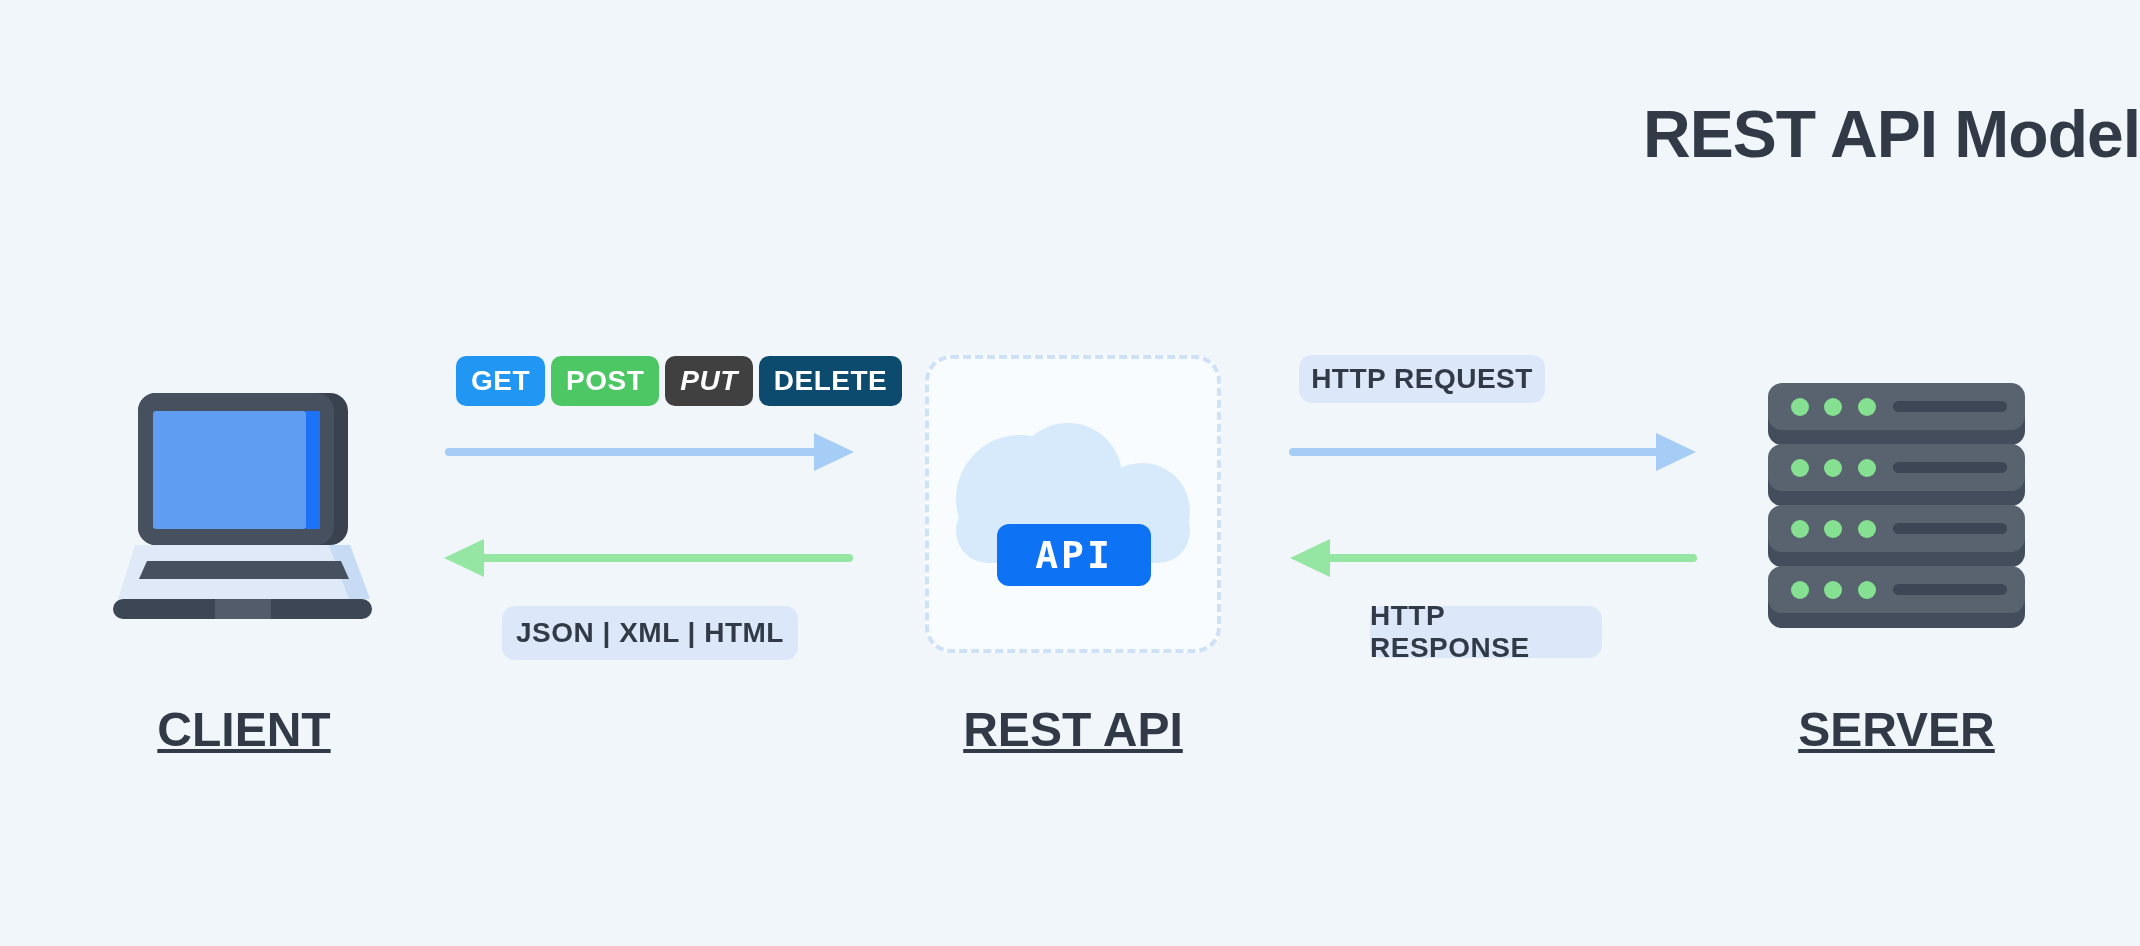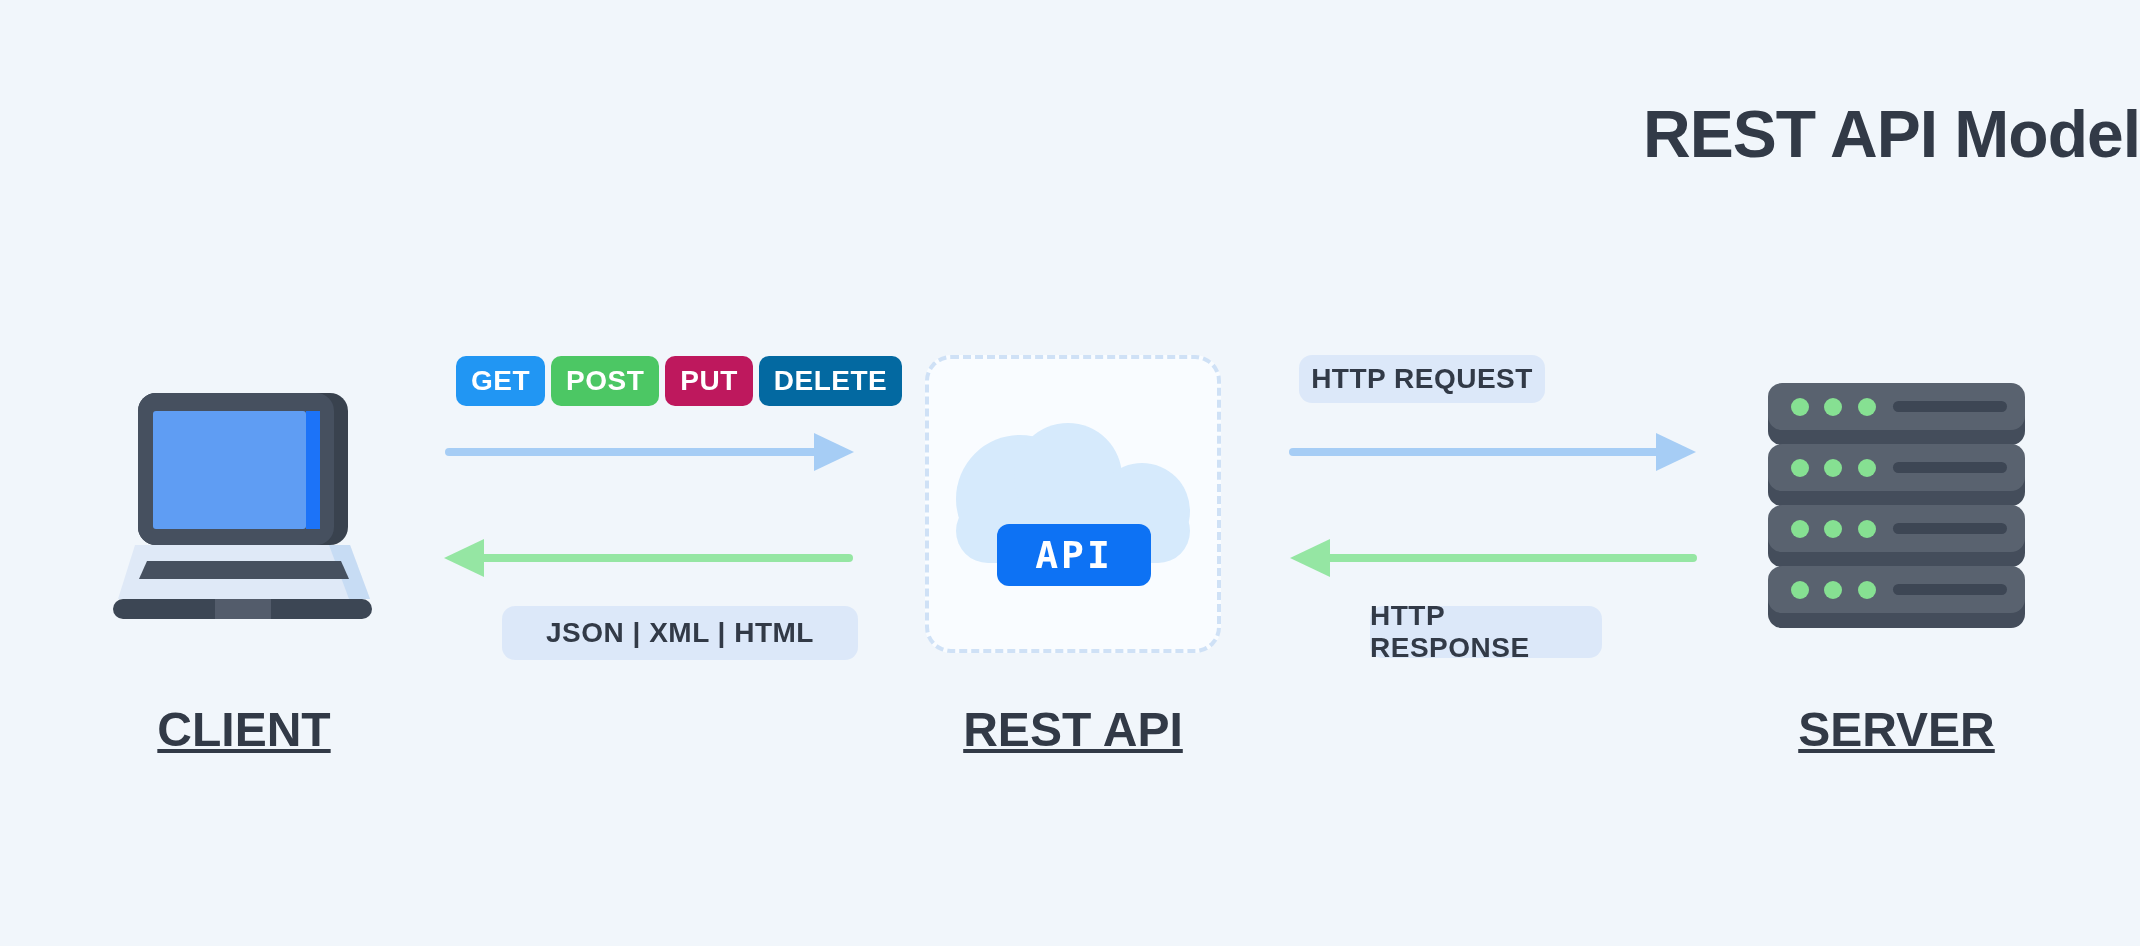--- a/index.html
+++ b/index.html
@@ -86,35 +86,35 @@
   <polygon points="216,154 237,154 257,208 236,208" fill="#c7dcf4"></polygon>
   <polygon points="34,170 228,170 236,188 26,188" fill="#46505f"></polygon>
   <rect x="0" y="208" width="259" height="20" rx="10" fill="#3c4654"></rect>
   <rect x="102" y="208" width="56" height="20" fill="#535c6b"></rect>
 </svg>
 <div class="abs node-label" style="left:113px; width:262px;">CLIENT</div>
 
 <div class="abs badge-row">
   <span class="method-badge" style="background: rgb(33, 150, 243);">GET</span>
   <span class="method-badge" style="background: rgb(76, 199, 100);">POST</span>
-  <span class="method-badge" style="background: #be185d;">PUT</span>
-  <span class="method-badge" style="background: #0369a1;">DELETE</span>
+  <span class="method-badge" style="background: #404040; font-style: italic;">PUT</span>
+  <span class="method-badge" style="background: #0c4a6e;">DELETE</span>
 </div>
 
 <svg class="abs" style="left:444px; top:432px;" width="410" height="40" viewBox="0 0 410 40" aria-hidden="true">
   <line x1="5" y1="20" x2="370" y2="20" stroke="#a6cdf5" stroke-width="8" stroke-linecap="round"></line>
   <polygon points="370,1 410,20 370,39" fill="#a6cdf5"></polygon>
 </svg>
 
 <svg class="abs" style="left:444px; top:538px;" width="410" height="40" viewBox="0 0 410 40" aria-hidden="true">
   <line x1="40" y1="20" x2="405" y2="20" stroke="#95e6a3" stroke-width="8" stroke-linecap="round"></line>
   <polygon points="40,1 0,20 40,39" fill="#95e6a3"></polygon>
 </svg>
 
-<div class="abs pill" style="left:502px; top:606px; width:356px; height:54px;">JSON | XML | HTML</div>
+<div class="abs pill" style="left:502px; top:606px; width:296px; height:54px;">JSON | XML | HTML</div>
 
 <div class="abs dashed-box"></div>
 <svg class="abs" style="left:956px; top:423px;" width="234" height="140" viewBox="0 0 234 140" aria-hidden="true">
   <g fill="#d6eafc">
     <circle cx="64" cy="76" r="64"></circle>
     <circle cx="112" cy="54" r="54"></circle>
     <circle cx="186" cy="88" r="48"></circle>
     <rect x="0" y="76" width="234" height="64" rx="32"></rect>
   </g>
 </svg>

